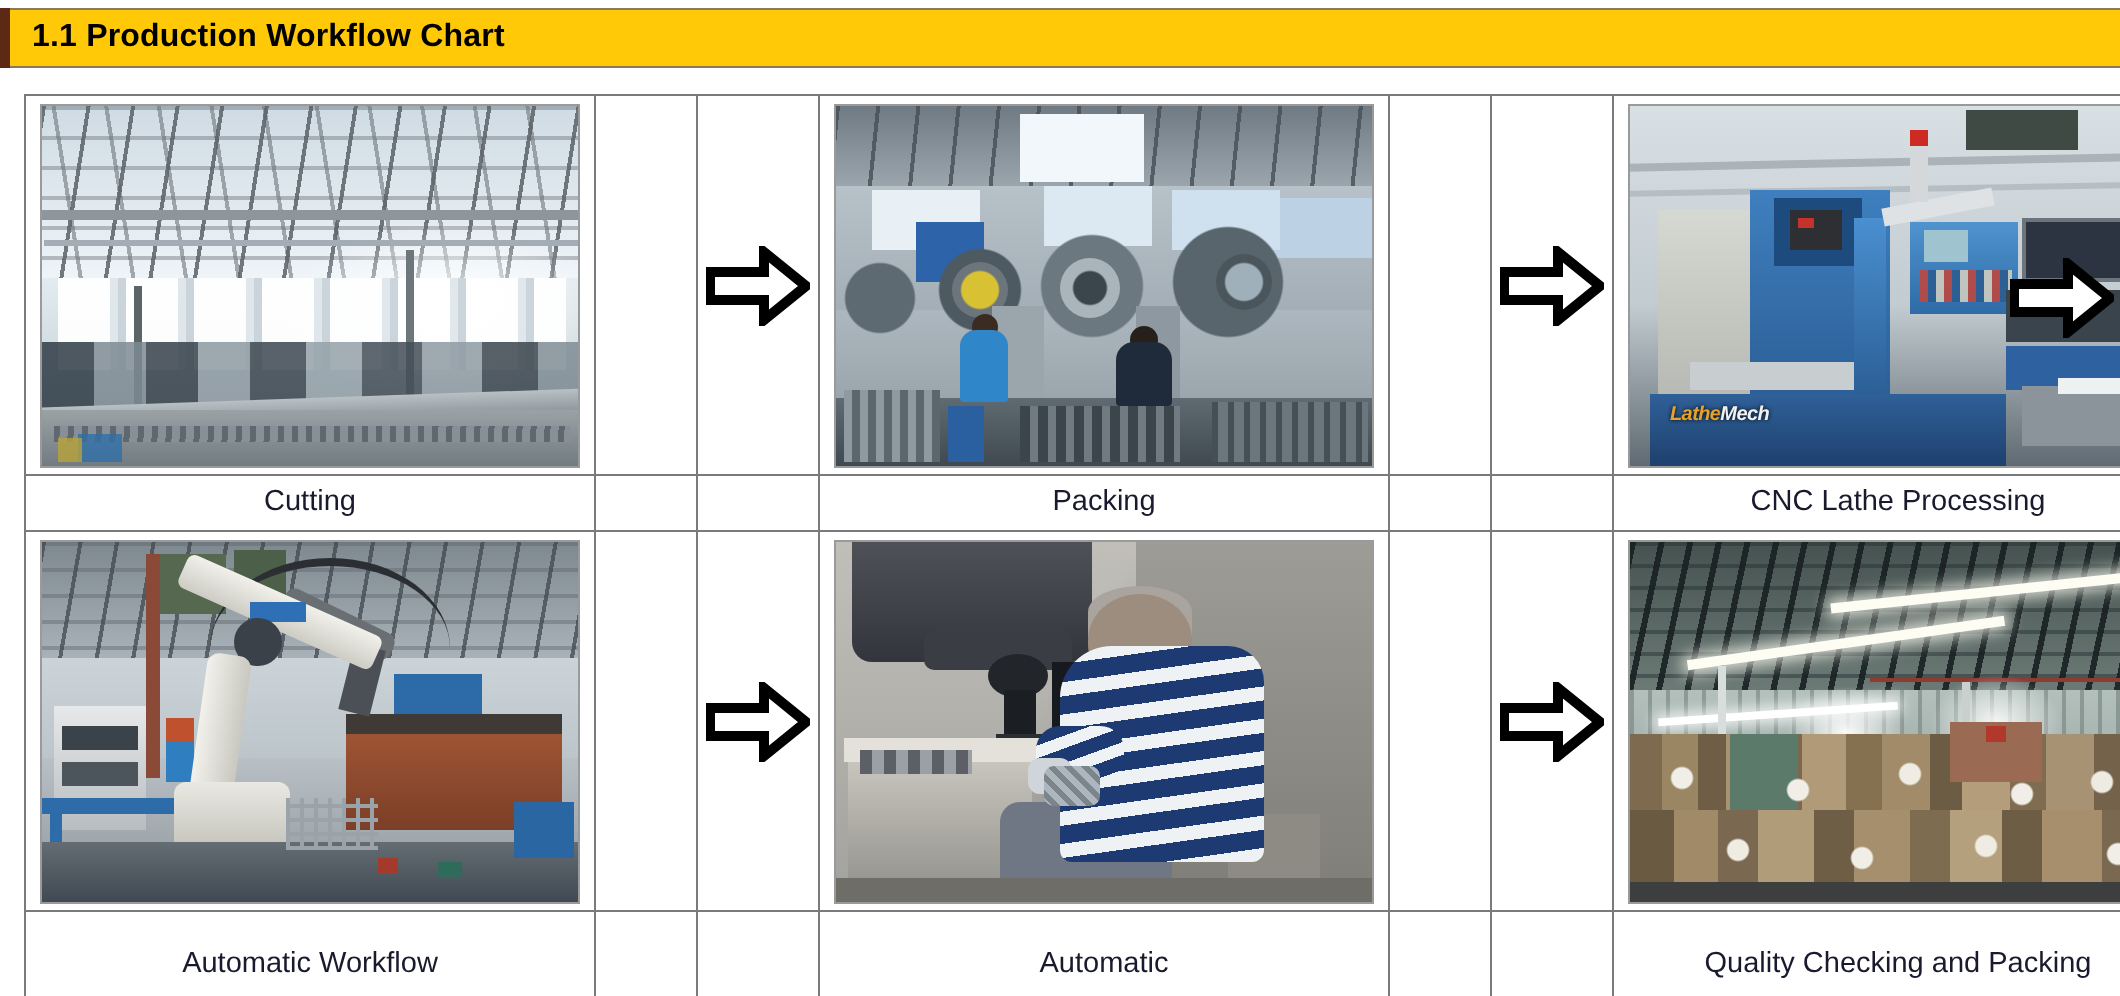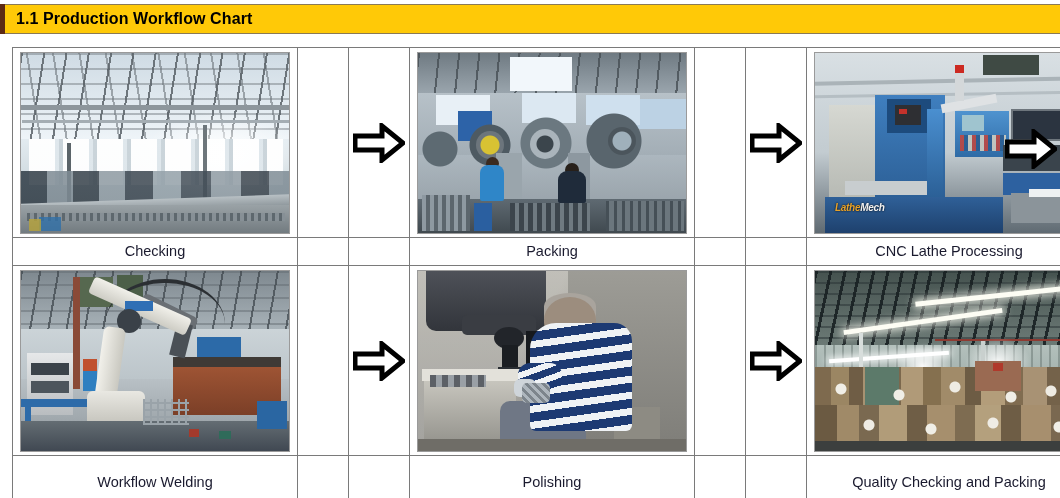--- a/index.html
+++ b/index.html
@@ -540,21 +540,21 @@
               <div class="lyr base"></div>
             <div class="lyr logo">
               <b>Lathe</b>Mech
             </div>
           </div>
         </td>
       </tr>
 
       <tr>
         <td class="cap-cell">
-          <div class="caption">Checking</div>
+          <div class="caption">Cutting</div>
         </td>
         <td></td>
         <td></td>
         <td class="cap-cell">
           <div class="caption">Packing</div>
         </td>
         <td></td>
         <td></td>
         <td class="cap-cell">
           <div class="caption">CNC Lathe Processing</div>
@@ -653,26 +653,26 @@
             <div class="lyr reddot"></div>
             <div class="lyr boxrow2"></div>
               <div class="lyr lbl"></div>
             <div class="lyr floor"></div>
           </div>
         </td>
       </tr>
 
       <tr>
         <td class="cap-cell tall">
-          <div class="caption">Workflow Welding</div>
+          <div class="caption">Automatic Workflow</div>
         </td>
         <td></td>
         <td></td>
         <td class="cap-cell tall">
-          <div class="caption">Polishing</div>
+          <div class="caption">Automatic</div>
         </td>
         <td></td>
         <td></td>
         <td class="cap-cell tall">
           <div class="caption">Quality Checking and Packing</div>
         </td>
       </tr>
 
     </tbody>
   </table>

